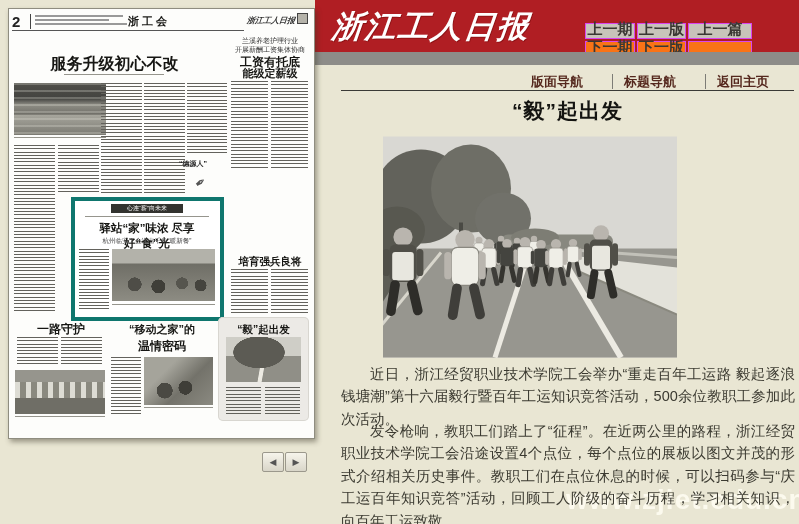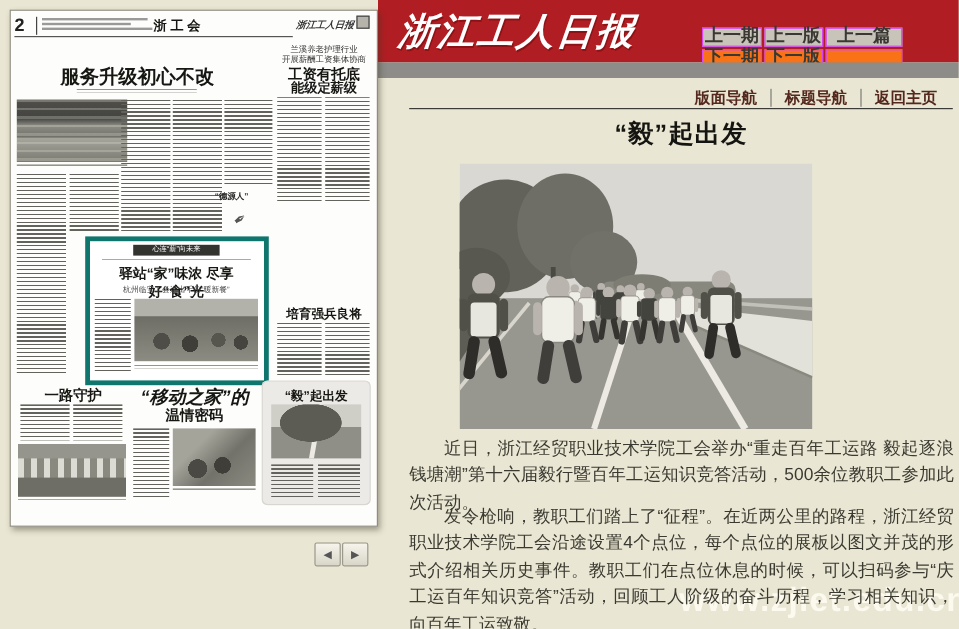--- a/index.html
+++ b/index.html
@@ -7,21 +7,21 @@
   .stage{position:relative;width:799px;height:524px;}
   .a{position:absolute;}
   
   .red-header{left:315px;top:0;width:484px;height:52px;background:#b01e23;}
   .masthead{left:332px;top:7px;font-size:31px;font-weight:bold;font-style:italic;color:#fff;transform:skewX(-6deg);letter-spacing:2px;text-shadow:1px 1px 0 rgba(90,0,0,.4);}
   .btn-grid{left:585px;top:23px;display:grid;grid-template-columns:50px 49px 64px;grid-auto-rows:16px;gap:2px;}
   .nb{font-family:Liberation Mono, monospace;font-size:15px;font-weight:bold;color:#3a3833;border:1px solid #d946ef;padding:0;line-height:14px;cursor:pointer;}
   .nb.g{background:#c8c4ba;}
   .nb.l{background:#f97316;}
   .gray-bar{left:315px;top:52px;width:484px;height:13px;background:#8d8c88;}
-  .toolbar{right:7px;top:74px;display:flex;}
+  .toolbar{right:19px;top:74px;display:flex;gap:18px;}
   .tb{font-size:13px;font-weight:bold;color:#55281e;padding:0 11px;cursor:pointer;line-height:15px;}
   .tb.sep{border-left:1px solid #7d7c76;}
   .rule{left:341px;top:90px;width:453px;height:1px;background:#3a3a36;}
   .title{left:341px;top:97px;width:453px;margin:0;text-align:center;font-size:21px;font-weight:bold;color:#141411;letter-spacing:1px;}
   .photo{left:383px;top:136px;width:294px;height:222px;}
   .para{left:341px;width:454px;margin:0;font-size:14.5px;line-height:22.4px;color:#3b3a31;text-align:justify;text-indent:2em;z-index:2;}
   .p1{top:363px;} .p2{top:420px;}
   .watermark{left:566px;top:484px;font-size:28px;font-weight:bold;color:rgba(255,253,242,.85);letter-spacing:1px;z-index:1;}
   
   .footer-label{left:14px;top:453px;font-size:13.5px;font-weight:bold;color:#111;}
@@ -180,21 +180,21 @@
       <div class="a" style="left:8px;top:20px;width:75px;height:45px;background:radial-gradient(ellipse 26px 16px at 44% 34%,#5c5b54 98%,transparent 100%),linear-gradient(100deg,transparent 47%,#eceae2 48% 52%,transparent 53%),linear-gradient(180deg,#cfcec7 0 42%,#908f87 42% 100%);"></div>
       <div class="a tx" style="left:8px;top:70px;width:35px;height:28px;"></div>
       <div class="a tx" style="left:47px;top:70px;width:35px;height:28px;"></div>
     </div>
 
     <div class="a hc" style="left:8px;top:312px;width:88px;font-size:12px;">一路守护</div>
     <div class="a tx" style="left:8px;top:328px;width:41px;height:30px;"></div>
     <div class="a tx" style="left:52px;top:328px;width:41px;height:30px;"></div>
     <div class="a" style="left:6px;top:361px;width:90px;height:44px;background-image:repeating-linear-gradient(90deg,#dddcd4 0 5px,#8a897f 5px 11px),linear-gradient(180deg,#96958d 0 14px,#6f6e66 14px 44px);background-size:90px 16px,90px 44px;background-position:0 12px,0 0;background-repeat:no-repeat;"></div>
     <div class="a txl" style="left:6px;top:407px;width:90px;height:3px;"></div>
-    <div class="a hc" style="left:102px;top:313px;width:102px;font-size:15px;font-style:italic;">“移动之家”的</div>
+    <div class="a hc" style="left:102px;top:313px;width:102px;font-size:11px;">“移动之家”的</div>
     <div class="a hc" style="left:102px;top:329px;width:102px;font-size:12px;">温情密码</div>
     <div class="a tx" style="left:102px;top:348px;width:30px;height:58px;"></div>
     <div class="a" style="left:135px;top:348px;width:69px;height:48px;background:radial-gradient(circle 8px at 30% 70%,#4a4943 98%,transparent 100%),radial-gradient(circle 7px at 60% 64%,#3f3e38 98%,transparent 100%),linear-gradient(135deg,#a5a49b 0 30%,#73726a 60%,#8b8a81 100%);"></div>
     <div class="a txl" style="left:135px;top:398px;width:69px;height:3px;"></div>
   </div>
 
   <button class="pg prev">◀</button>
   <button class="pg next">▶</button>
 
 </div>

